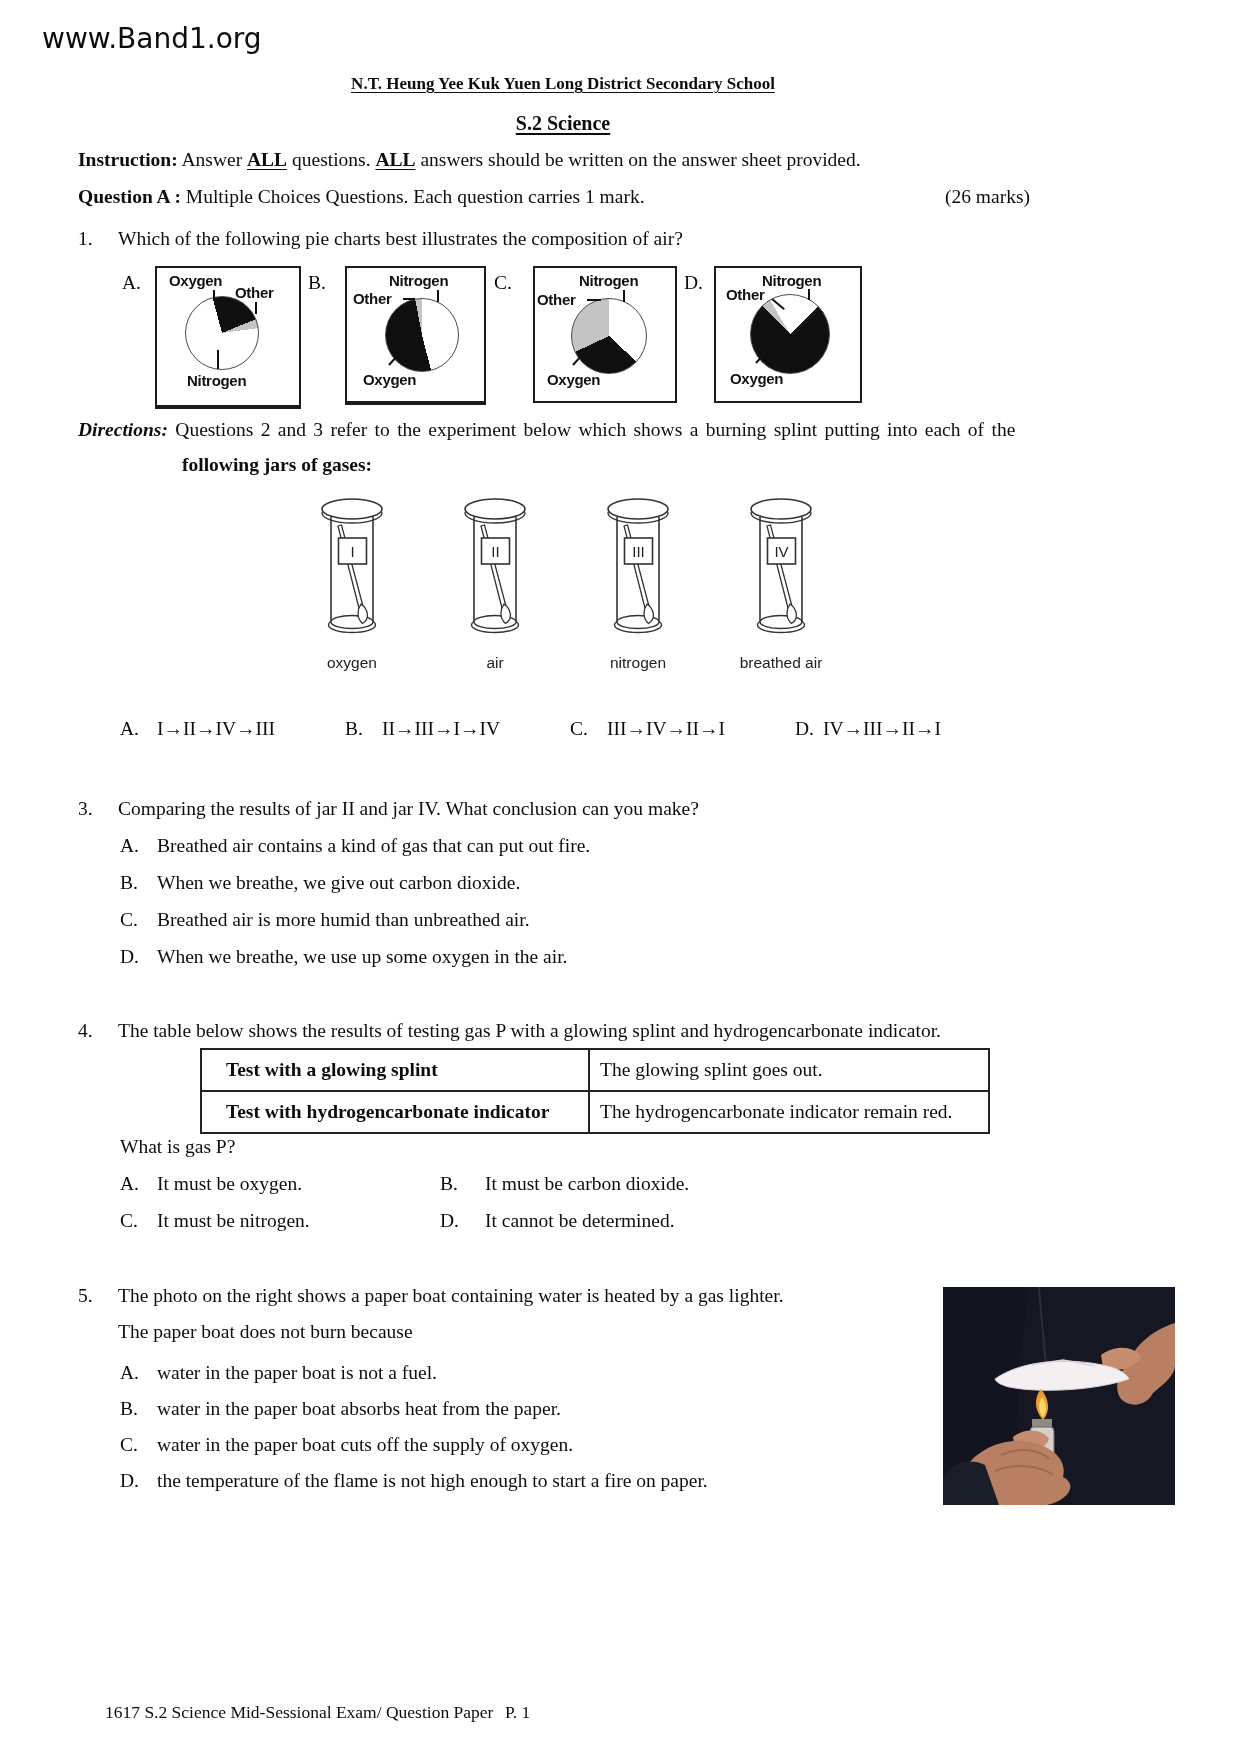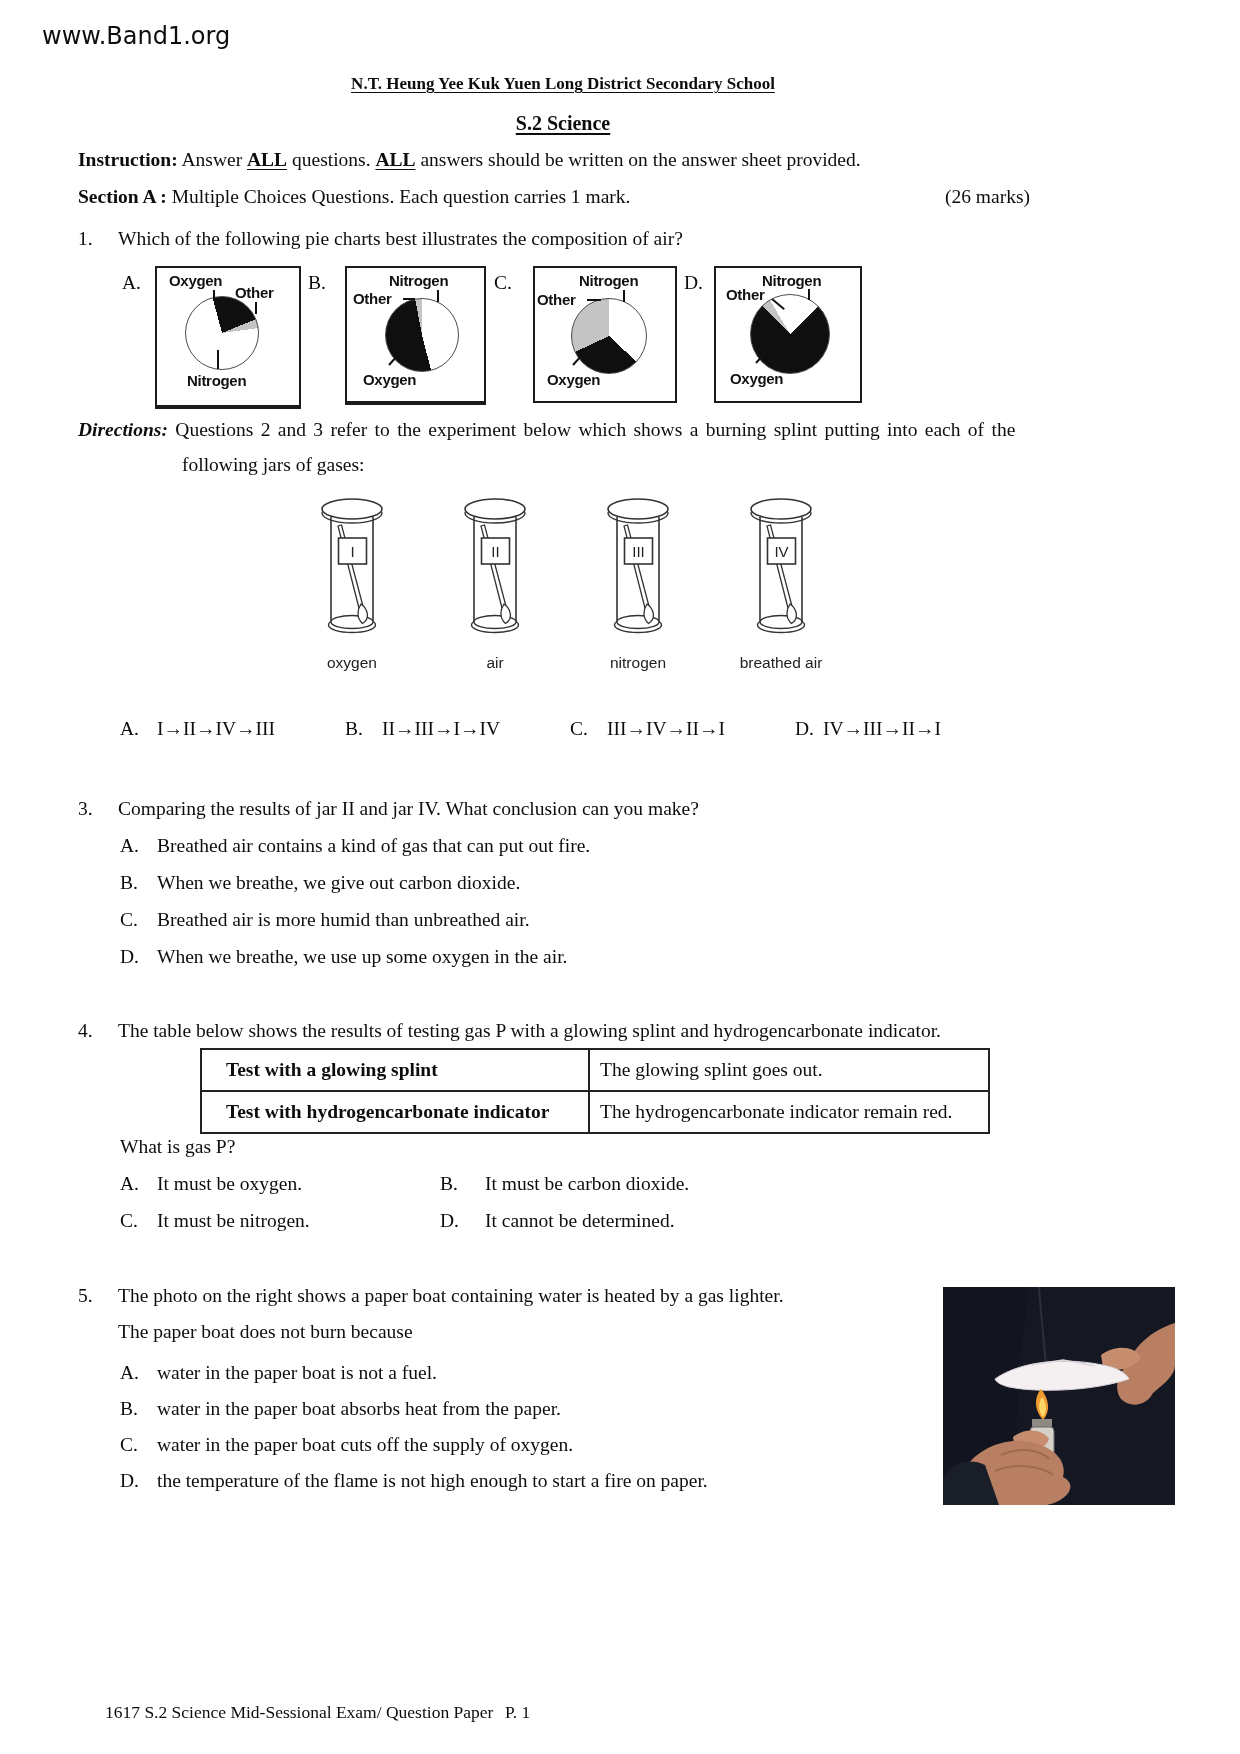--- a/index.html
+++ b/index.html
@@ -1,21 +1,21 @@
 <!DOCTYPE html>
 <html><head>
 <meta charset="utf-8">
 <style>
   html,body{margin:0;padding:0;background:#fff;}
   #page{position:relative;width:1240px;height:1754px;background:#ffffff;color:#0d0d0d;
         font-family:"Liberation Serif","DejaVu Serif",serif;overflow:hidden;}
   .abs{position:absolute;white-space:nowrap;}
   .b{font-weight:bold}.i{font-style:italic}.u{text-decoration:underline;text-underline-offset:3px;}
   .body-txt{font-size:19.5px;}
-  .brand{left:42px;top:22px;font-family:"DejaVu Sans","Liberation Sans",sans-serif;font-size:24px;}
+  .brand{left:42px;top:22px;font-family:"DejaVu Sans","Liberation Sans",sans-serif;font-size:28px;}
   .center-block{left:0;width:1126px;text-align:center;}
   .title{top:74px;font-size:17px;}
   .subtitle{top:112px;font-size:20px;}
   .qnum{display:inline-block;width:40px;}
   .opt-letter{display:inline-block;width:37px;}
   
   .pie-letter{top:272px;font-size:19.5px;}
   .pie-box{position:absolute;top:266px;height:133px;border:2px solid #1b1b1b;background:#fff;}
   .pie-box.heavy{border-bottom-width:4px;}
   .pie{position:absolute;border-radius:50%;border:1.5px solid #4a4a4a;}
@@ -48,21 +48,21 @@
   </div>
   <div class="abs center-block subtitle">
     <span class="b u">S.2 Science</span>
   </div>
 
   <div class="abs body-txt" style="left:78px;top:149px;">
     <span class="b">Instruction:</span><span> Answer </span><span class="b u">ALL</span><span> questions. </span><span class="b u">ALL</span><span> answers should be written on the answer sheet provided.</span>
   </div>
 
   <div class="abs body-txt" style="left:78px;top:186px;">
-    <span class="b">Section A :</span><span> Multiple Choices Questions. Each question carries 1 mark.</span>
+    <span class="b">Question A :</span><span> Multiple Choices Questions. Each question carries 1 mark.</span>
   </div>
   <div class="abs body-txt" style="left:945px;top:186px;">(26 marks)</div>
 
   <div class="abs body-txt" style="left:78px;top:228px;">
     <span class="qnum">1.</span><span>Which of the following pie charts best illustrates the composition of air?</span>
   </div>
 
   <div class="abs pie-letter" style="left:122px;">A.</div>
   <div class="abs pie-letter" style="left:308px;">B.</div>
   <div class="abs pie-letter" style="left:494px;">C.</div>
@@ -104,21 +104,21 @@
     <div class="pie-label" style="left:10px;top:18px;">Other</div>
     <div class="pie-label" style="left:14px;top:102px;">Oxygen</div>
     <div class="tick" style="left:92px;top:21px;height:11px;"></div>
     <div class="dash" style="left:56px;top:30px;width:16px;transform:rotate(40deg);transform-origin:left center;"></div>
     <div class="dash" style="left:40px;top:94px;width:18px;transform:rotate(-48deg);transform-origin:left center;"></div>
   </div>
 
   <div class="abs body-txt dirs-line1" style="left:78px;top:419px;text-align:center;">
     <span class="b i">Directions:</span><span> Questions 2 and 3 refer to the experiment below which shows a burning splint putting into each of the</span>
   </div>
-  <div class="abs body-txt" style="left:182px;top:454px;">following jars of gases:</div>
+  <div class="abs body-txt" style="left:182px;top:454px;font-weight:bold;">following jars of gases:</div>
 
   <div class="jar-row">
     <div class="jar">
       <svg width="96" height="152" viewBox="0 0 96 152">
         <ellipse cx="48" cy="19" rx="30" ry="10" fill="#fff" stroke="#333" stroke-width="1.4"></ellipse>
         <ellipse cx="48" cy="15" rx="30" ry="10" fill="#fff" stroke="#333" stroke-width="1.6"></ellipse>
         <line x1="27" y1="23" x2="27" y2="129" stroke="#333" stroke-width="1.6"></line>
         <line x1="69" y1="23" x2="69" y2="129" stroke="#333" stroke-width="1.6"></line>
         <ellipse cx="48" cy="131" rx="23.5" ry="7.5" fill="#fff" stroke="#333" stroke-width="1.4"></ellipse>
         <ellipse cx="48" cy="128" rx="21" ry="6.5" fill="#fff" stroke="#333" stroke-width="1.4"></ellipse>

